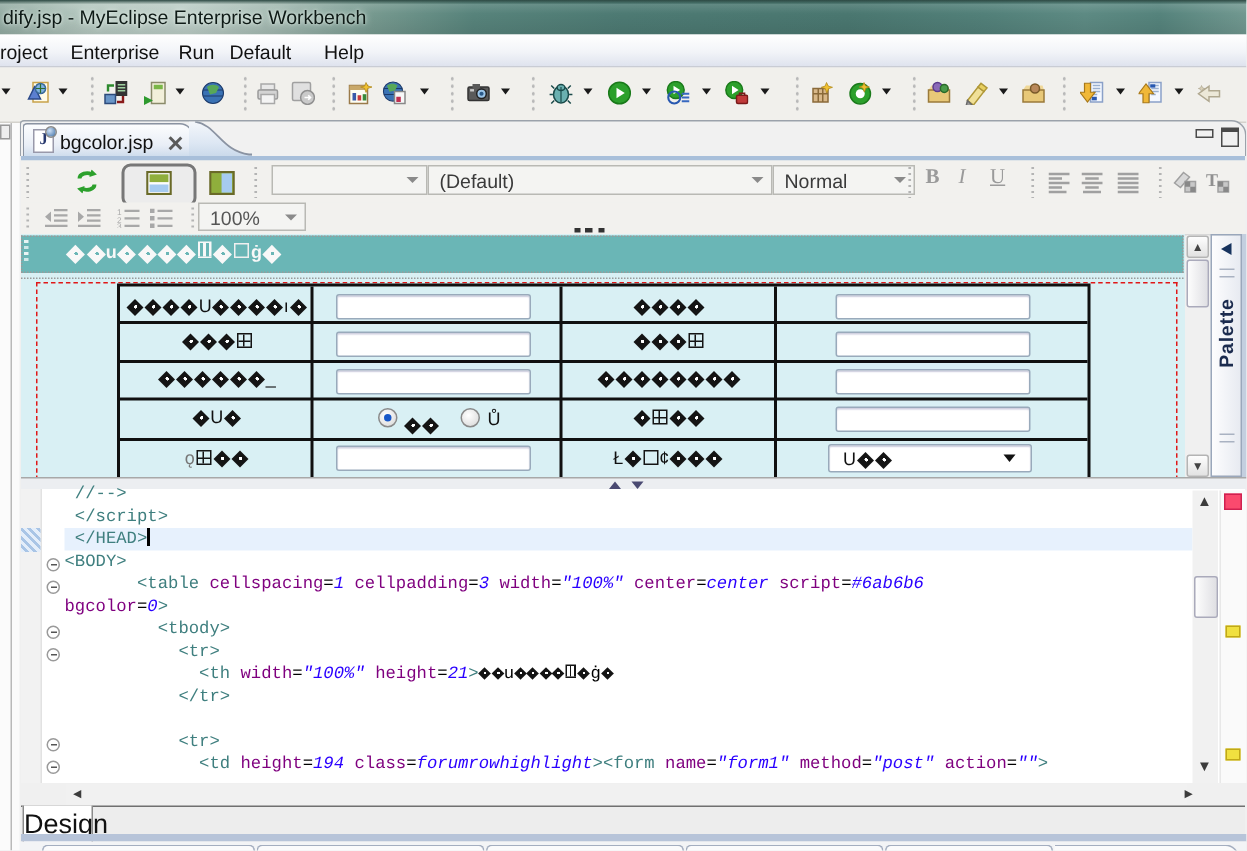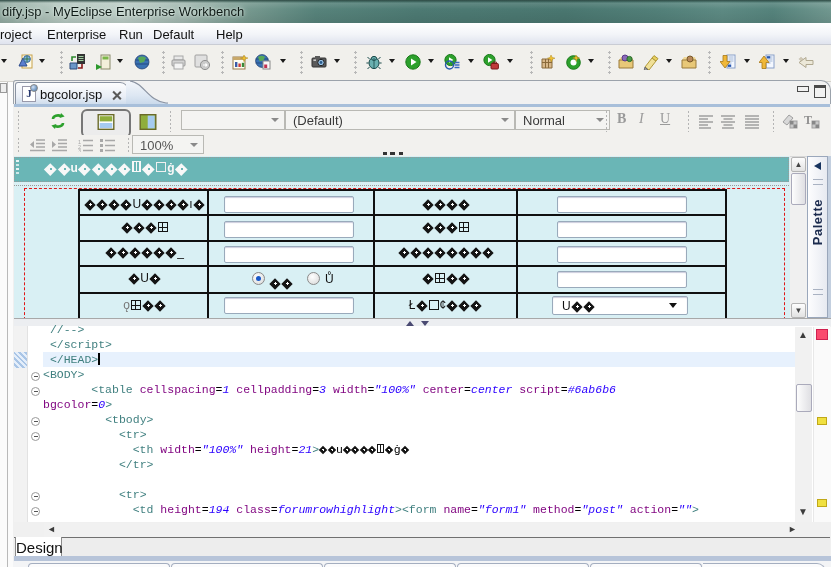--- a/index.html
+++ b/index.html
@@ -78,21 +78,21 @@
 #code{position:absolute;left:29px;top:-4px;font-family:"Liberation Mono",monospace;font-size:11.5px;line-height:15px;white-space:pre;color:#000;}
 .tg{color:#3f7f7f;}.an{color:#7f007f;}.av{color:#2a00ff;font-style:italic;}
 .cur{display:inline-block;width:2px;height:12px;background:#000;vertical-align:-2px;}
 .cfd{display:inline-block;width:6px;height:6px;margin:0 1.2px;background:radial-gradient(circle at 50% 42%,#fff 0 0.9px,#141414 1px);transform:rotate(45deg);}
 .cbars{display:inline-block;width:7px;height:7px;margin:0 1px;background:linear-gradient(90deg,#141414 0 1.2px,transparent 1.2px 2.8px,#141414 2.8px 4px,transparent 4px 5.6px,#141414 5.6px 7px);border-top:1.2px solid #141414;border-bottom:1.2px solid #141414;}
 #vsb{left:795px;top:327px;width:17px;height:195px;background:#f1f1f1;}
 #ovr{left:813px;top:327px;width:18px;height:195px;background:#fafafa;border-left:1px solid #e8e8e8;}
 #hsb{left:44px;top:523px;width:747px;height:14px;background:#f1f1f1;}
 
 #ptabs{left:14px;top:537px;width:816px;height:19px;background:#ededed;border-top:1px solid #707070;}
-#ptabs .t{position:absolute;top:-1px;height:26px;border:1px solid #8a8a8a;font-size:15px;color:#111;text-align:center;box-sizing:border-box;padding-top:2px;}
+#ptabs .t{position:absolute;top:-1px;height:26px;border:1px solid #8a8a8a;font-size:18px;color:#111;text-align:center;box-sizing:border-box;padding-top:2px;}
 #bband{left:14px;top:556px;width:817px;height:5px;background:#b7c4d9;}
 #bots{left:0px;top:561px;width:831px;height:6px;background:#f3f4f6;}
 #bots .bt{position:absolute;top:2px;height:8px;background:#fbfbfc;border:1px solid #a4aec0;border-bottom:none;border-radius:4px 4px 0 0;}
 
 #leftcol{left:0;top:82px;width:13px;height:485px;background:#fbfbfb;}
 #leftcol .vl{position:absolute;left:7px;top:0;width:1px;height:485px;background:#b9b9b9;}
 #leftcol .bx{position:absolute;left:0;top:1px;width:5px;height:8px;border:1px solid #999;background:#eee;}
 </style></head>
 <body>
 <div class="abs" id="title">

